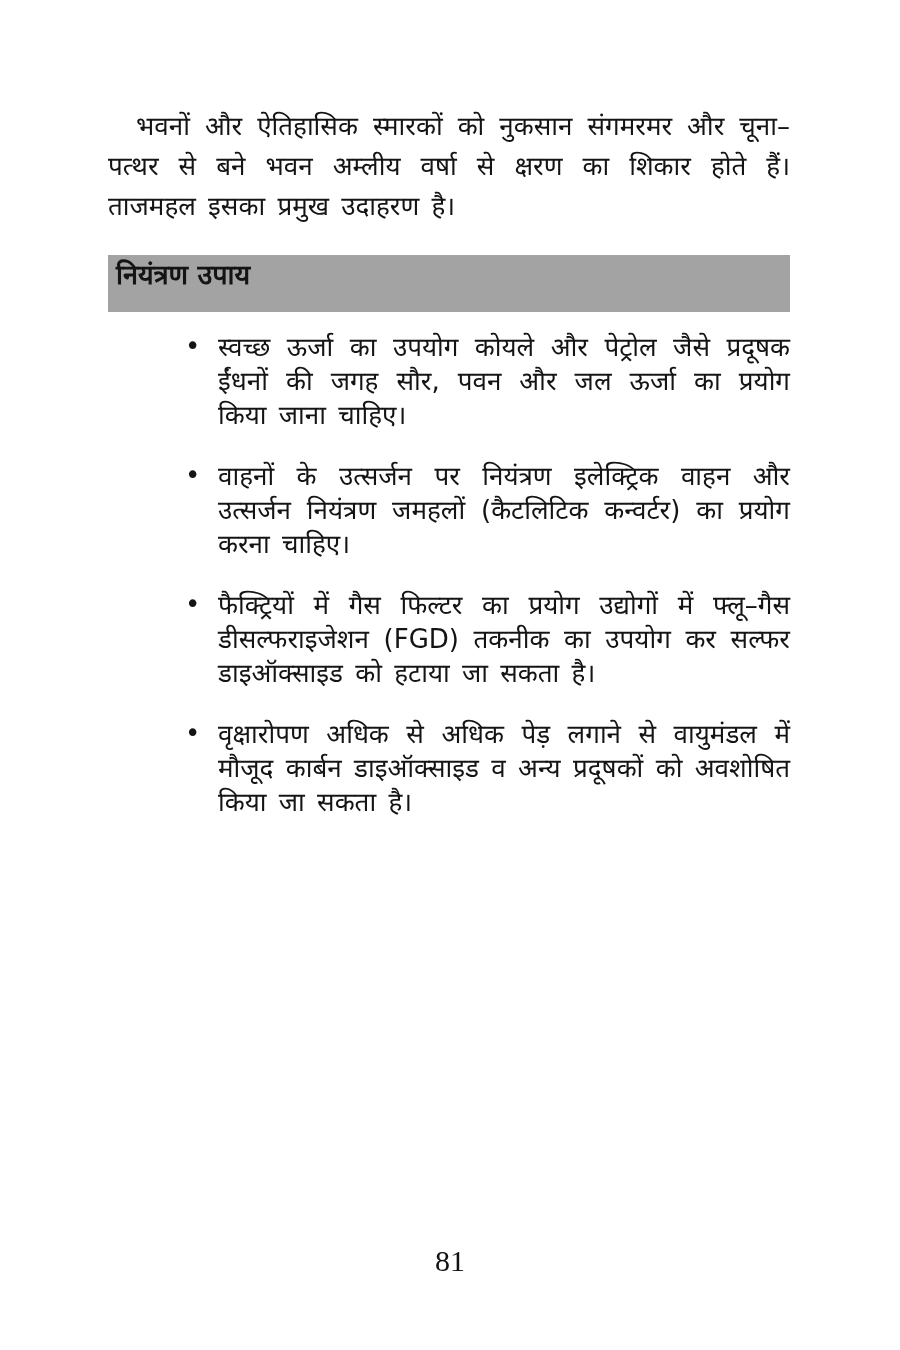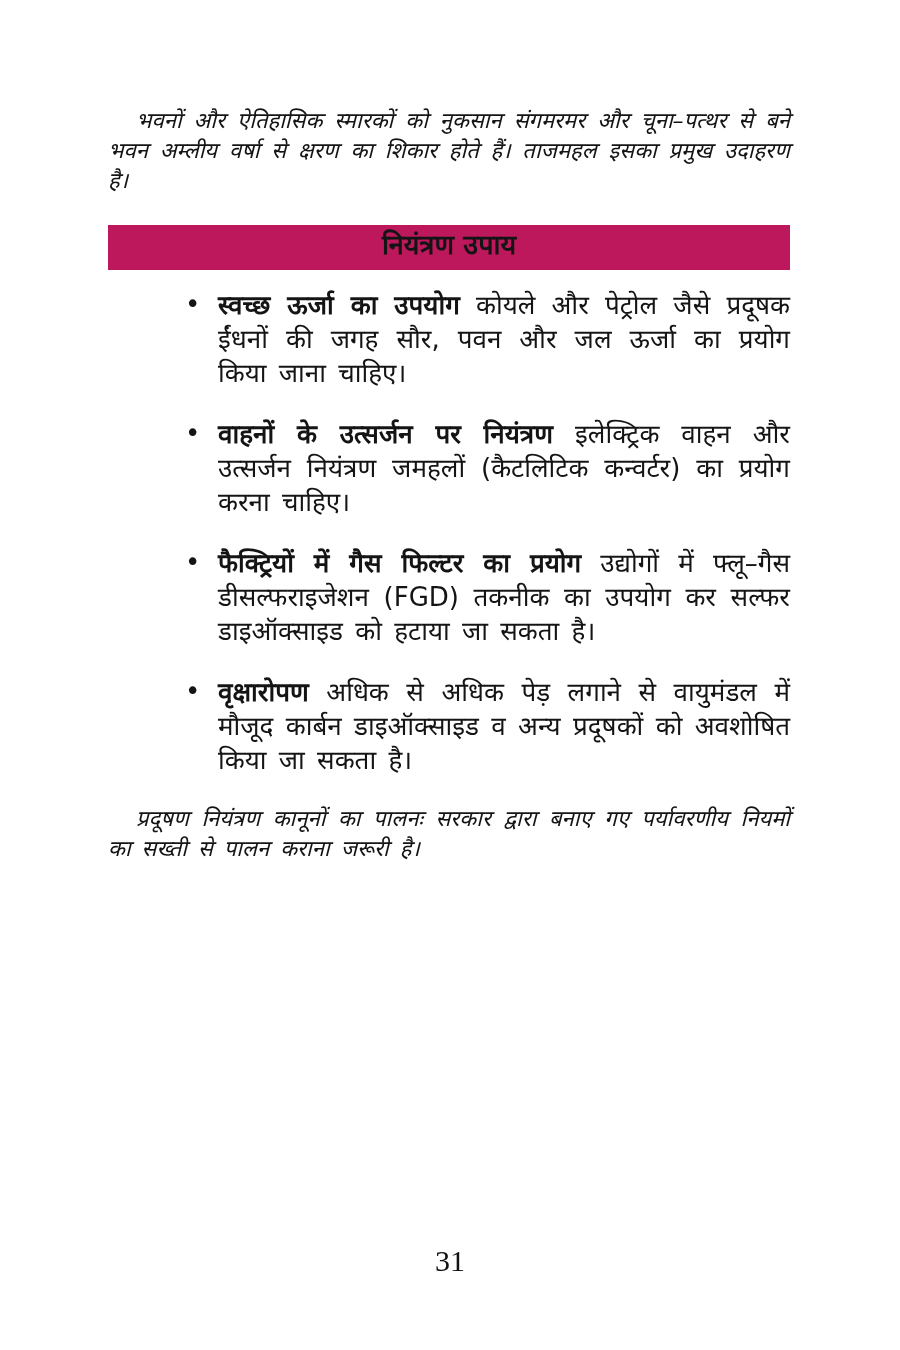--- a/index.html
+++ b/index.html
@@ -15,37 +15,35 @@
     color: #141414;
     overflow: hidden;
   }
   .content {
     position: absolute;
     left: 108px;
     top: 106px;
     width: 682px;
   }
   .para {
-    font-size: 22px;
-    line-height: 30px;
+    font-size: 26px;
+    line-height: 40px;
     text-align: justify;
     text-indent: 28px;
     margin: 0 0 24px 0;
     word-spacing: 4px;
-    font-style: italic;
   }
   .heading-bar {
-    background: #be185d;
+    background: #a3a3a3;
     font-size: 27px;
     font-weight: bold;
     line-height: 34px;
-    padding: 3px 8px 8px 8px;
+    padding: 3px 8px 20px 8px;
     margin: 29px 0 18px 0;
     text-indent: 0;
-    text-align: center;
   }
   .bullet-list {
     list-style: none;
     margin: 0;
     padding: 0 0 0 77px;
   }
   .bullet-item {
     position: relative;
     padding-left: 33px;
     font-size: 26px;
@@ -54,21 +52,21 @@
     word-spacing: 4px;
     margin: 0 0 27px 0;
   }
   .bullet-marker {
     position: absolute;
     left: 0;
     top: -1px;
     font-size: 26px;
   }
   .bullet-lead {
-    font-weight: bold;
+    font-weight: normal;
   }
   .page-footer {
     position: absolute;
     left: 0;
     bottom: 72px;
     width: 100%;
     text-align: center;
   }
   .page-number {
     font-family: "Liberation Serif", serif;
@@ -104,21 +102,20 @@
         <span class="bullet-lead">फैक्ट्रियों में गैस फिल्टर का प्रयोग</span>
         <span class="bullet-text">उद्योगों में फ्लू–गैस डीसल्फराइजेशन (FGD) तकनीक का उपयोग कर सल्फर डाइऑक्साइड को हटाया जा सकता है।</span>
       </li>
       <li class="bullet-item">
         <span class="bullet-marker">•</span>
         <span class="bullet-lead">वृक्षारोपण</span>
         <span class="bullet-text">अधिक से अधिक पेड़ लगाने से वायुमंडल में मौजूद कार्बन डाइऑक्साइड व अन्य प्रदूषकों को अवशोषित किया जा सकता है।</span>
       </li>
     </ul>
 
-    <p class="para">प्रदूषण नियंत्रण कानूनों का पालनः सरकार द्वारा बनाए गए पर्यावरणीय नियमों का सख्ती से पालन कराना जरूरी है।</p>
 
 
   </section>
 
   <footer class="page-footer">
-    <span class="page-number">31</span>
+    <span class="page-number">81</span>
   </footer>
 </main>
 
 </body></html>

